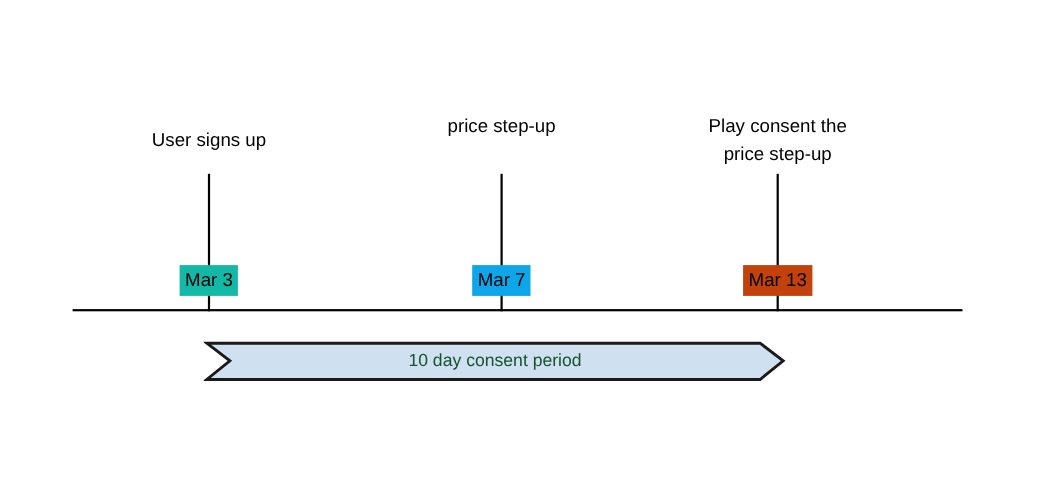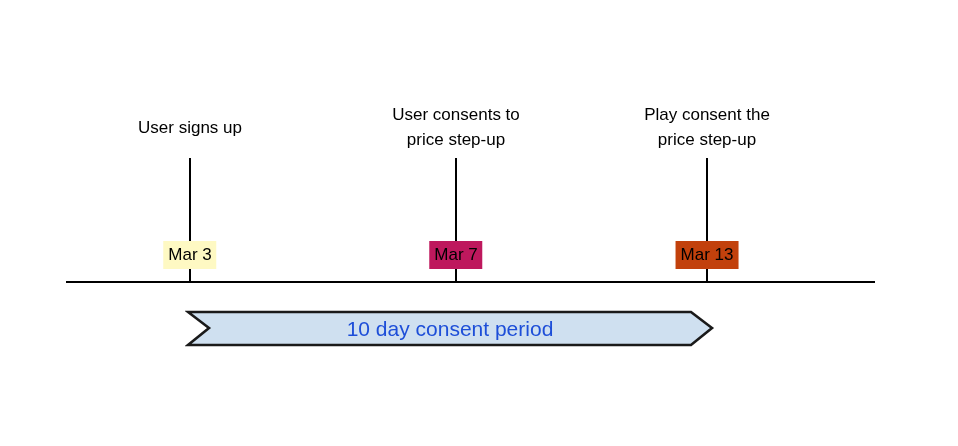--- a/index.html
+++ b/index.html
@@ -74,47 +74,46 @@
   }
   .banner-label {
     position: absolute;
     left: 0;
     top: 0;
     width: 100%;
     height: 100%;
     display: flex;
     align-items: center;
     justify-content: center;
-    font-size: 21px;
-    color: #1d4ed8;
+    font-size: 16px;
+    color: #14532d;
     pointer-events: none;
   }
 </style>
 </head>
 <body>
 
 <div id="canvas">
 
   <div class="axis-line" style="left:66px; top:281px; width:809px;"></div>
 
   <div class="event" style="left:190px;">
     <div class="tick" style="top:158px; height:125px;"></div>
     <div class="event-label" style="top:115px;">
       <span class="line">User signs up</span>
     </div>
-    <div class="date-chip" style="top:241px; background:#fef9c3;">Mar 3</div>
+    <div class="date-chip" style="top:241px; background:#14b8a6;">Mar 3</div>
   </div>
 
   <div class="event" style="left:456px;">
     <div class="tick" style="top:158px; height:125px;"></div>
     <div class="event-label" style="top:102px;">
-      <span class="line">User consents to</span>
       <span class="line">price step-up</span>
     </div>
-    <div class="date-chip" style="top:241px; background:#be185d;">Mar 7</div>
+    <div class="date-chip" style="top:241px; background:#0ea5e9;">Mar 7</div>
   </div>
 
   <div class="event" style="left:707px;">
     <div class="tick" style="top:158px; height:125px;"></div>
     <div class="event-label" style="top:102px;">
       <span class="line">Play consent the</span>
       <span class="line">price step-up</span>
     </div>
     <div class="date-chip" style="top:241px; background:#c2410c;">Mar 13</div>
   </div>

